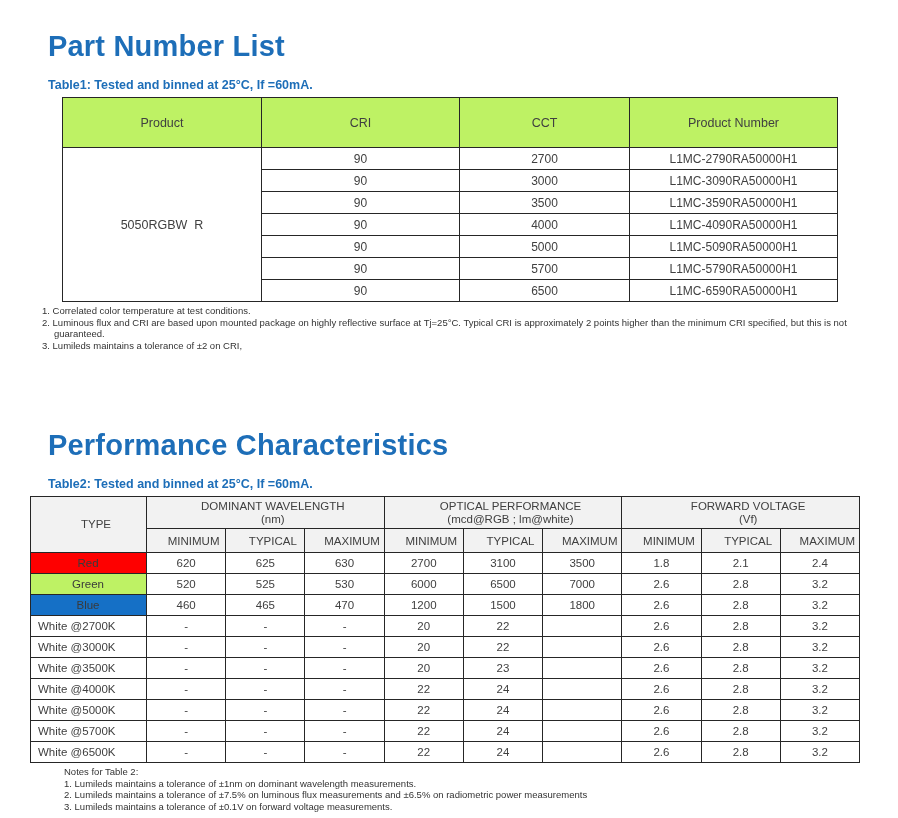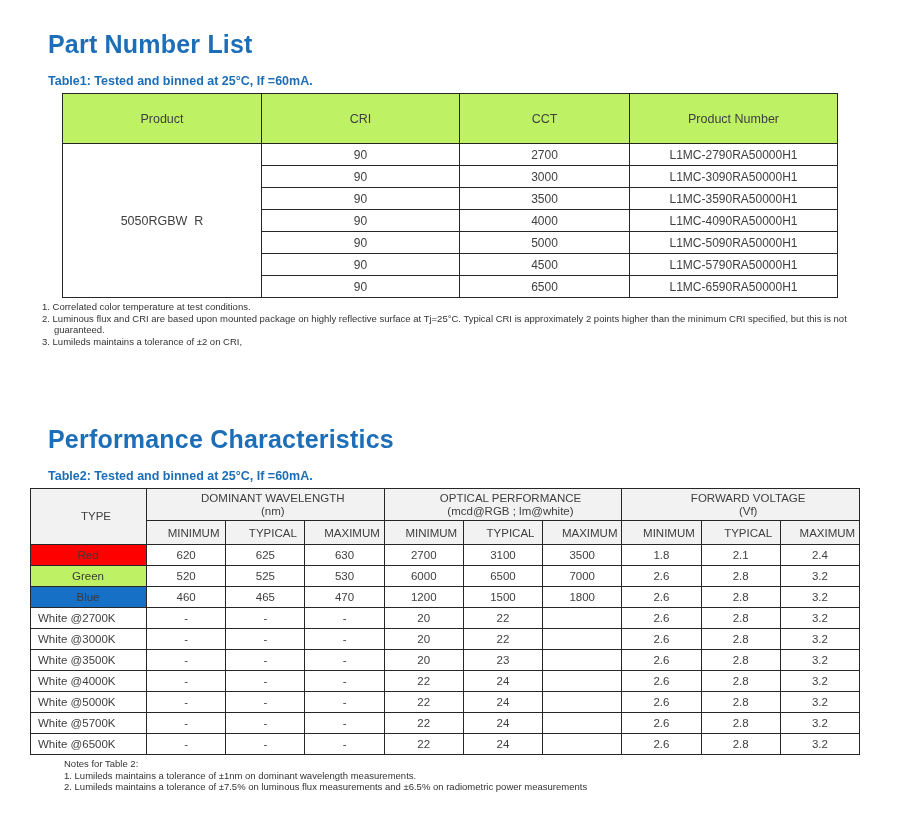--- a/index.html
+++ b/index.html
@@ -7,21 +7,21 @@
     position:relative;
     width:898px;height:818px;
     background:#ffffff;
     font-family:"Liberation Sans",sans-serif;
     color:#404040;
     overflow:hidden;
   }
   .h-title{
     margin:0;
     padding:30px 0 0 48px;
-    font-size:25px;
+    font-size:29px;
     font-weight:bold;
     color:#1d6eb8;
     letter-spacing:0.2px;
   }
   .h-title.second{padding-top:78px;}
   .tbl-caption{
     margin:15px 0 5px 48px;
     font-size:12.5px;
     font-weight:bold;
     color:#1d6eb8;
@@ -121,21 +121,21 @@
         <td>4000</td>
         <td>L1MC-4090RA50000H1</td>
       </tr>
       <tr>
         <td>90</td>
         <td>5000</td>
         <td>L1MC-5090RA50000H1</td>
       </tr>
       <tr>
         <td>90</td>
-        <td>4500</td>
+        <td>5700</td>
         <td>L1MC-5790RA50000H1</td>
       </tr>
       <tr>
         <td>90</td>
         <td>6500</td>
         <td>L1MC-6590RA50000H1</td>
       </tr>
     </tbody>
   </table>
 
@@ -311,15 +311,16 @@
         <td>2.8</td>
         <td>3.2</td>
       </tr>
     </tbody>
   </table>
 
   <div class="notes notes2">
     <div class="note-line">Notes for Table 2:</div>
     <div class="note-line">1.  Lumileds maintains a tolerance of ±1nm on dominant wavelength measurements.</div>
     <div class="note-line">2.  Lumileds maintains a tolerance of ±7.5% on luminous flux measurements and ±6.5% on radiometric power measurements</div>
+    <div class="note-line">3.  Lumileds maintains a tolerance of ±0.1V on forward voltage measurements.</div>
   </div>
 
 </div>
 
 </body></html>

